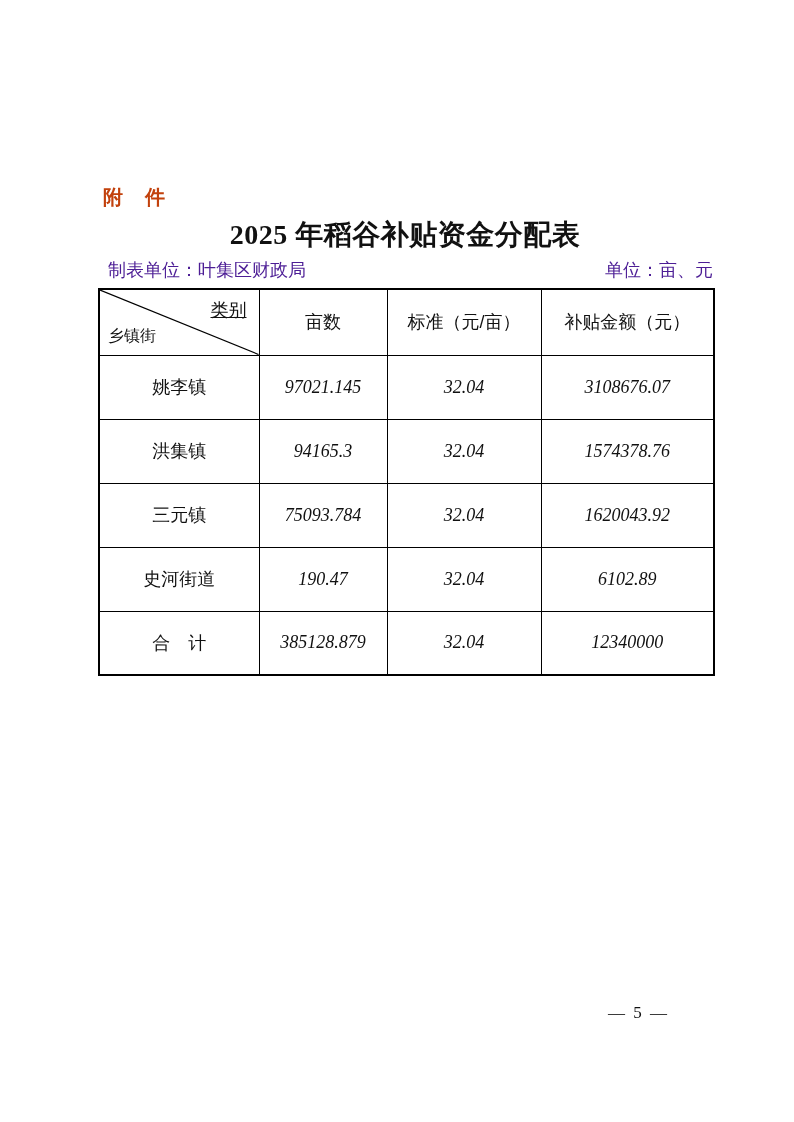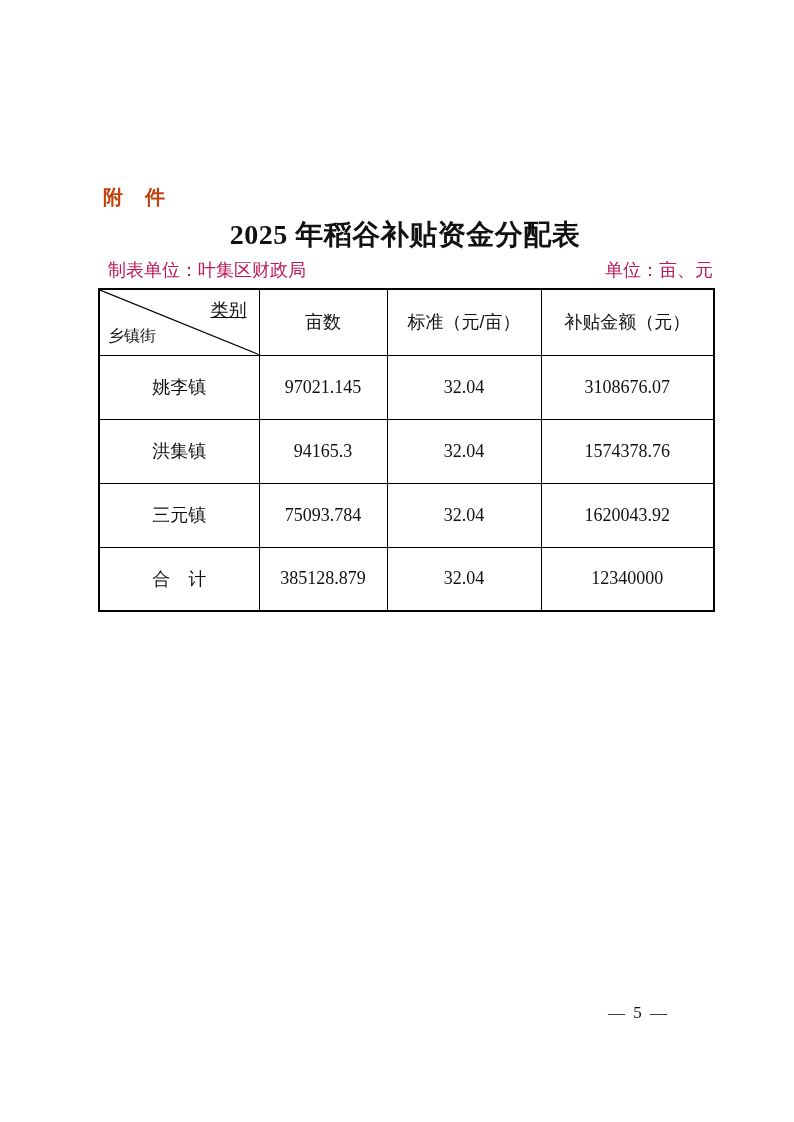--- a/index.html
+++ b/index.html
@@ -41,21 +41,21 @@
 
   .meta-row {
     position: absolute;
     left: 98px;
     top: 258px;
     width: 615px;
     display: flex;
     justify-content: space-between;
     align-items: flex-end;
     font-size: 18px;
-    color: #be185d;
+    color: #4c1d95;
   }
   .meta-left { padding-left: 10px; }
 
   table.subsidy {
     position: absolute;
     left: 98px;
     top: 288px;
     width: 615px;
     border-collapse: collapse;
     table-layout: fixed;
@@ -72,21 +72,21 @@
   }
   table.subsidy thead tr { height: 66px; }
   table.subsidy tbody tr { height: 64px; }
 
   th.hdr {
     font-family: "Liberation Sans", sans-serif;
     font-weight: 500;
   }
 
   td.cell-name { font-family: "Liberation Serif", serif; margin-top: 31px; }
-  td.cell-num  { font-family: "Liberation Serif", serif; }
+  td.cell-num  { font-family: "Liberation Serif", serif; font-style: italic; }
 
   th.corner-cell { position: relative; padding: 0; }
   .diag-svg { position: absolute; left: 0; top: 0; width: 100%; height: 100%; display: block; }
   .corner-top {
     position: absolute;
     top: 8px;
     right: 12px;
     font-family: "Liberation Sans", sans-serif;
     font-weight: 500;
     font-size: 18px;
@@ -159,20 +159,26 @@
         <td class="cell-num">32.04</td>
         <td class="cell-num">1574378.76</td>
       </tr>
       <tr>
         <td class="cell-name">三元镇</td>
         <td class="cell-num">75093.784</td>
         <td class="cell-num">32.04</td>
         <td class="cell-num">1620043.92</td>
       </tr>
       <tr>
+        <td class="cell-name">史河街道</td>
+        <td class="cell-num">190.47</td>
+        <td class="cell-num">32.04</td>
+        <td class="cell-num">6102.89</td>
+      </tr>
+      <tr>
         <td class="cell-name">合　计</td>
         <td class="cell-num">385128.879</td>
         <td class="cell-num">32.04</td>
         <td class="cell-num">12340000</td>
       </tr>
     </tbody>
   </table>
 
   <div class="page-number">— 5 —</div>
 

